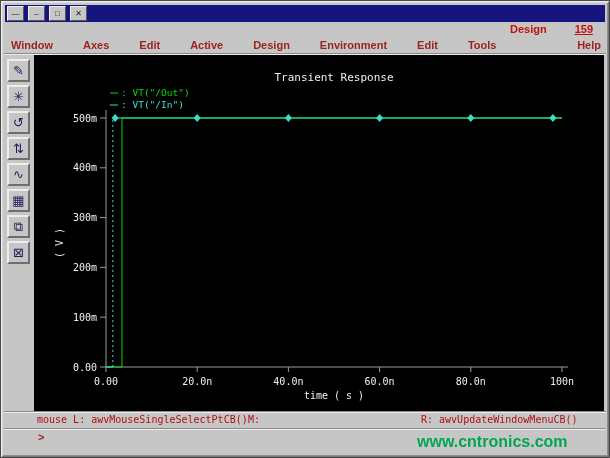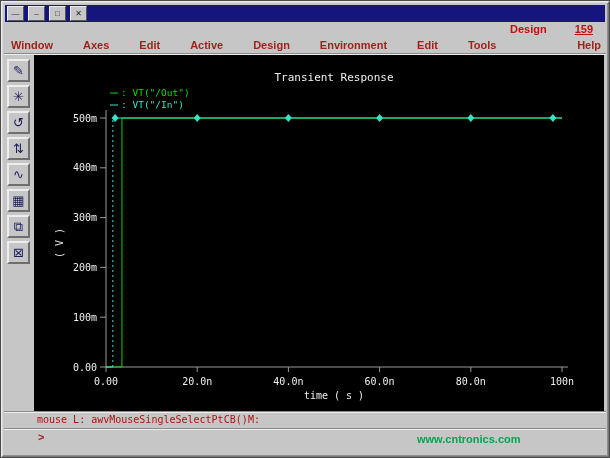--- a/index.html
+++ b/index.html
@@ -29,21 +29,21 @@
     display:flex;align-items:center;justify-content:center;cursor:default;}
   .tool-btn .glyph{font-size:13px;line-height:1;color:#1d1d5c;font-family:"DejaVu Sans",sans-serif;}
   .plot{position:absolute;left:33px;top:54px;width:570px;height:356px;background:#000000;}
   .plot svg{position:absolute;left:0;top:0;}
   .statusbar{position:absolute;left:4px;top:413px;right:4px;height:22px;
     font-family:"DejaVu Sans Mono",monospace;font-size:10px;color:var(--status-text,#b01010);}
   .sb-left{position:absolute;left:32px;top:0;}
   .sb-mid{position:absolute;left:243px;top:0;}
   .sb-right{position:absolute;left:416px;top:0;}
   .promptrow{position:absolute;left:37px;top:430px;font-size:11px;font-weight:bold;color:var(--menu-text,#9c241c);}
-  .watermark{position:absolute;left:416px;top:432px;font-size:11px;font-weight:bold;
+  .watermark{position:absolute;left:416px;top:432px;font-size:16px;font-weight:bold;
     color:var(--watermark,#00a651);font-family:"Liberation Sans",sans-serif;z-index:5;}
 </style>
 </head>
 <body>
 
 <div class="window">
 
   <div class="titlebar">
     <div class="tb-btn">
       <span>—</span>
@@ -154,20 +154,21 @@
         <polygon points="436.8,59 440.3,63 436.8,67 433.3,63" fill="#36e2c8"></polygon>
         <polygon points="518.88,59 522.38,63 518.88,67 515.38,63" fill="#36e2c8"></polygon>
       </svg>
   </div>
 
   <div class="groove" style="top:410px;"></div>
 
   <div class="statusbar">
     <span class="sb-left">mouse L: awvMouseSingleSelectPtCB()</span>
     <span class="sb-mid">M:</span>
+    <span class="sb-right">R: awvUpdateWindowMenuCB()</span>
   </div>
 
   <div class="groove" style="top:427px;"></div>
 
   <div class="promptrow">&gt;</div>
 
   <div class="watermark">www.cntronics.com</div>
 
 </div>
 

